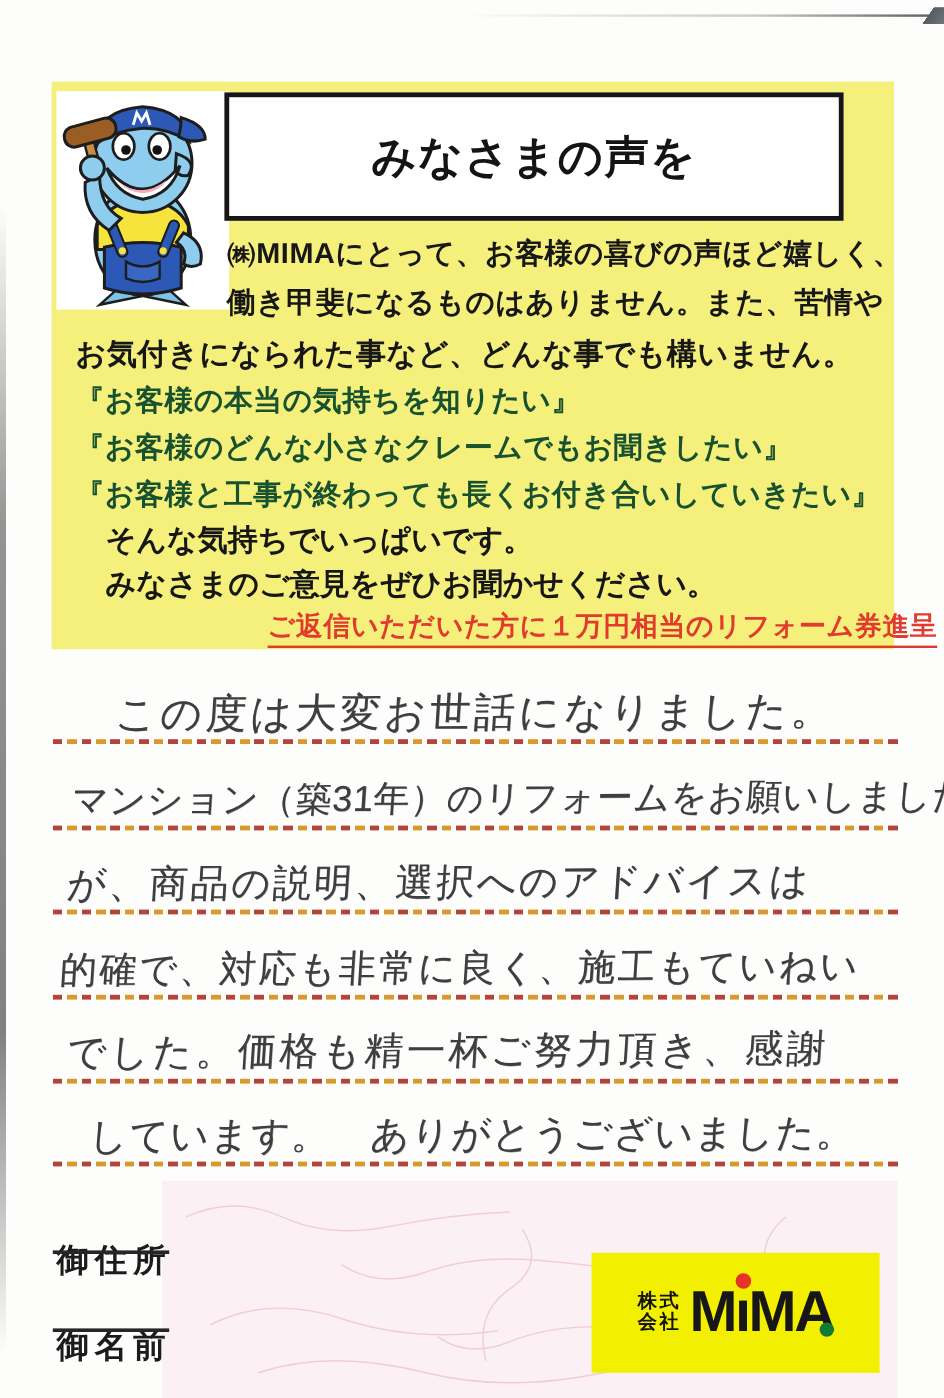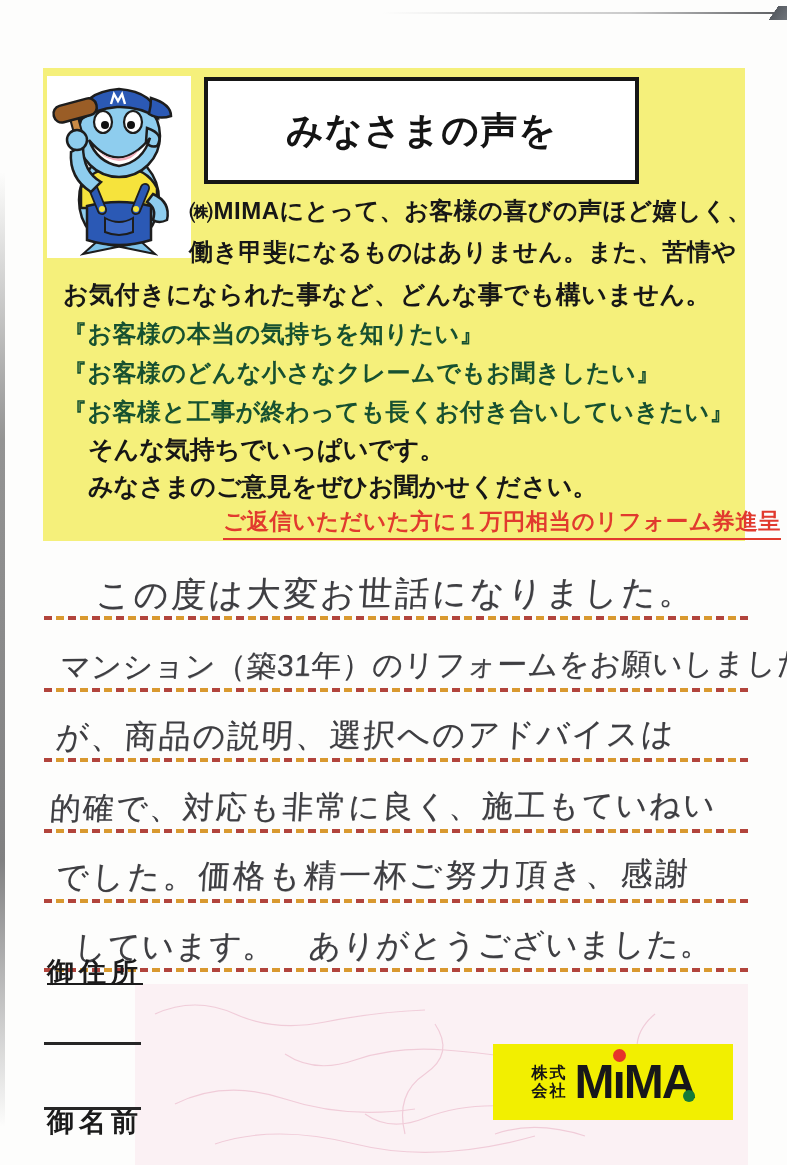--- a/index.html
+++ b/index.html
@@ -28,21 +28,21 @@
   .panel{
     position:absolute;left:43px;top:68px;width:702px;height:473px;
     background:#f5f07b;
   }
   .mascot-box{
     position:absolute;left:4px;top:8px;width:144px;height:182px;
     background:#ffffff;
   }
   .mascot-box svg{display:block;width:100%;height:100%;}
   .title-box{
-    position:absolute;left:161px;top:9px;width:435px;height:107px;
+    position:absolute;left:144px;top:9px;width:516px;height:107px;
     background:#ffffff;border:4px solid #161616;box-sizing:border-box;
     display:flex;flex-direction:column;align-items:center;justify-content:center;
   }
   .title-line{
     font-size:37px;font-weight:900;letter-spacing:1px;line-height:1.28;color:#141414;
     white-space:nowrap;
   }
   .txt{position:absolute;white-space:nowrap;font-weight:800;}
   .body-line{font-size:24px;letter-spacing:.5px;color:#171717;}
   .b1{left:146px;top:127px;}
@@ -82,28 +82,28 @@
   
   .pink{
     position:absolute;left:135px;top:984px;width:613px;height:181px;
     background:#fbf1f4;
   }
   .pink svg{position:absolute;inset:0;}
   .field-label{
     position:absolute;font-size:27px;font-weight:600;letter-spacing:5px;color:#1b1b1b;
     white-space:nowrap;
   }
-  .addr{left:47px;top:954px;text-decoration:underline;}
+  .addr{left:47px;top:1032px;}
   .name{left:47px;top:1071px;margin-top:33px;}
   .field-underline{position:absolute;height:3px;background:#262626;}
   .u-addr{left:44px;top:1042px;width:97px;}
   .u-name{left:44px;top:1107px;width:97px;}
   
   .logo{
-    position:absolute;left:493px;top:1044px;width:240px;height:76px;
+    position:absolute;left:493px;top:1044px;width:240px;height:100px;
     background:#f2ef00;
     display:flex;align-items:center;justify-content:center;gap:7px;
   }
   .logo-company{
     font-size:16px;font-weight:900;line-height:1.12;letter-spacing:2px;color:#141414;
     text-align:center;
   }
   .logo-brand{
     font-size:48px;font-weight:900;color:#17171a;letter-spacing:-2px;
     display:flex;align-items:baseline;line-height:1;

